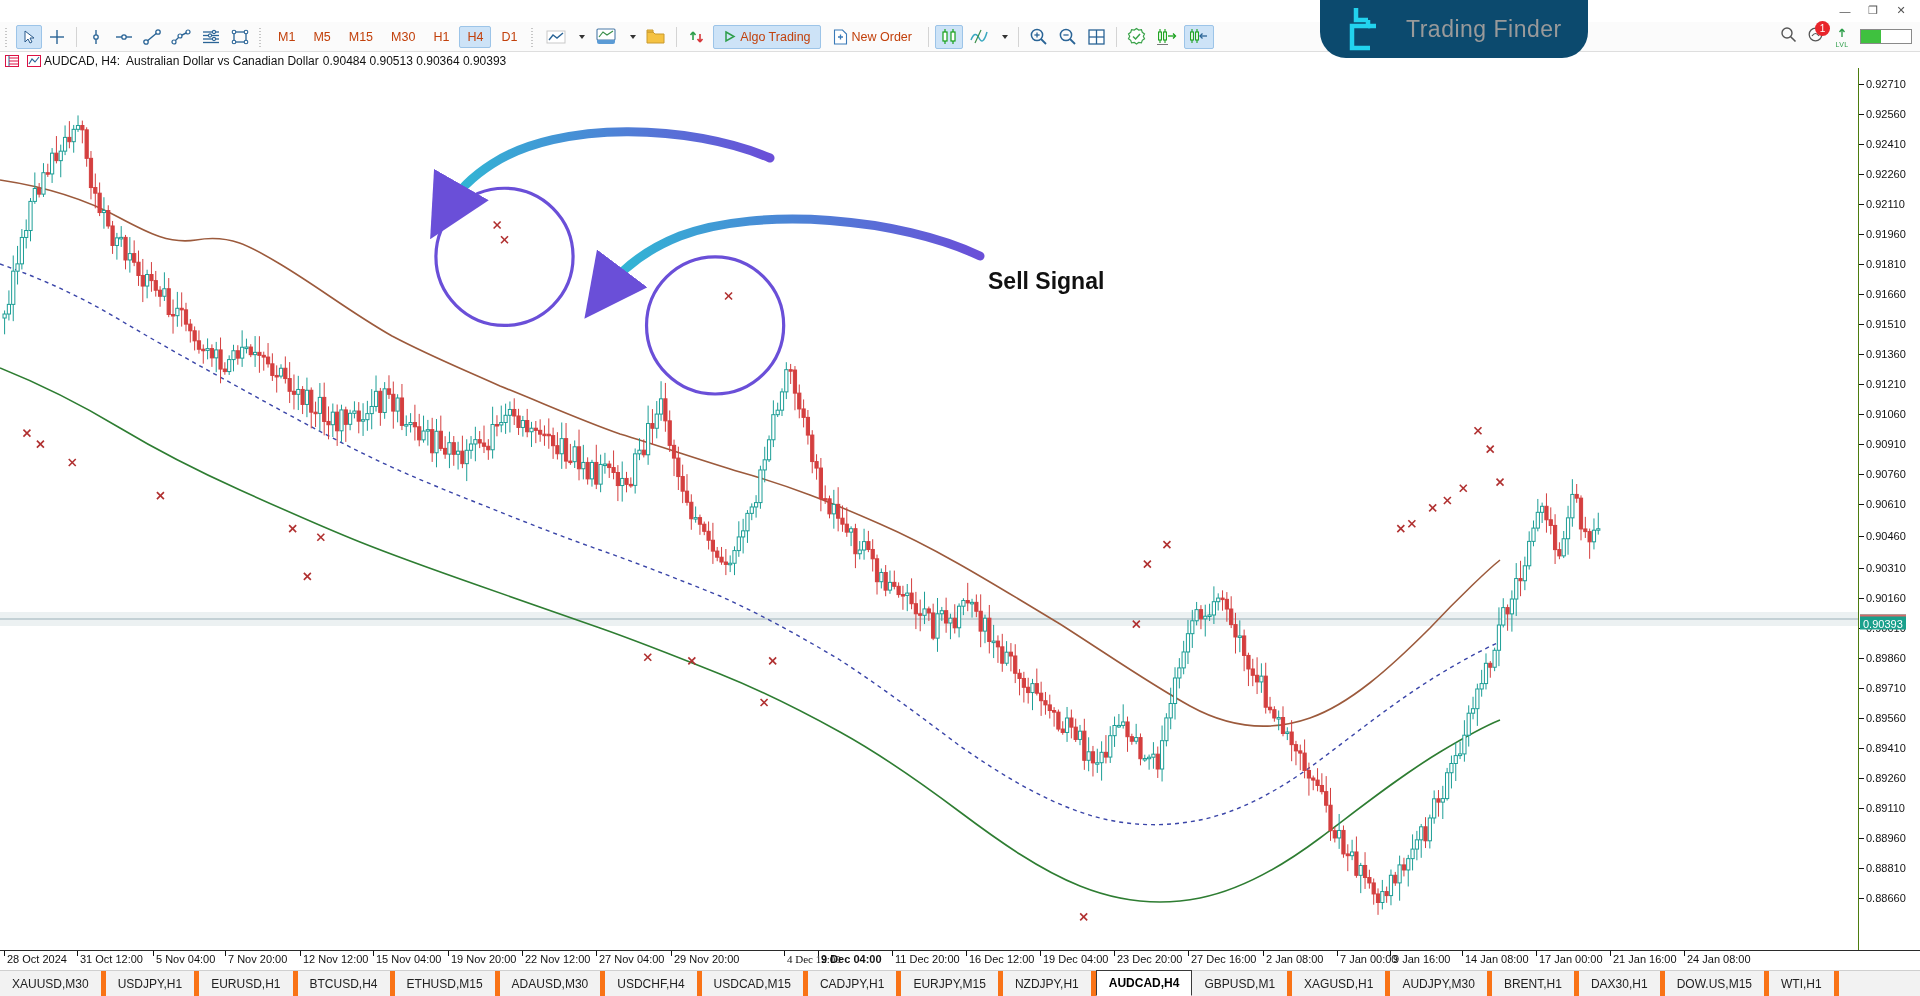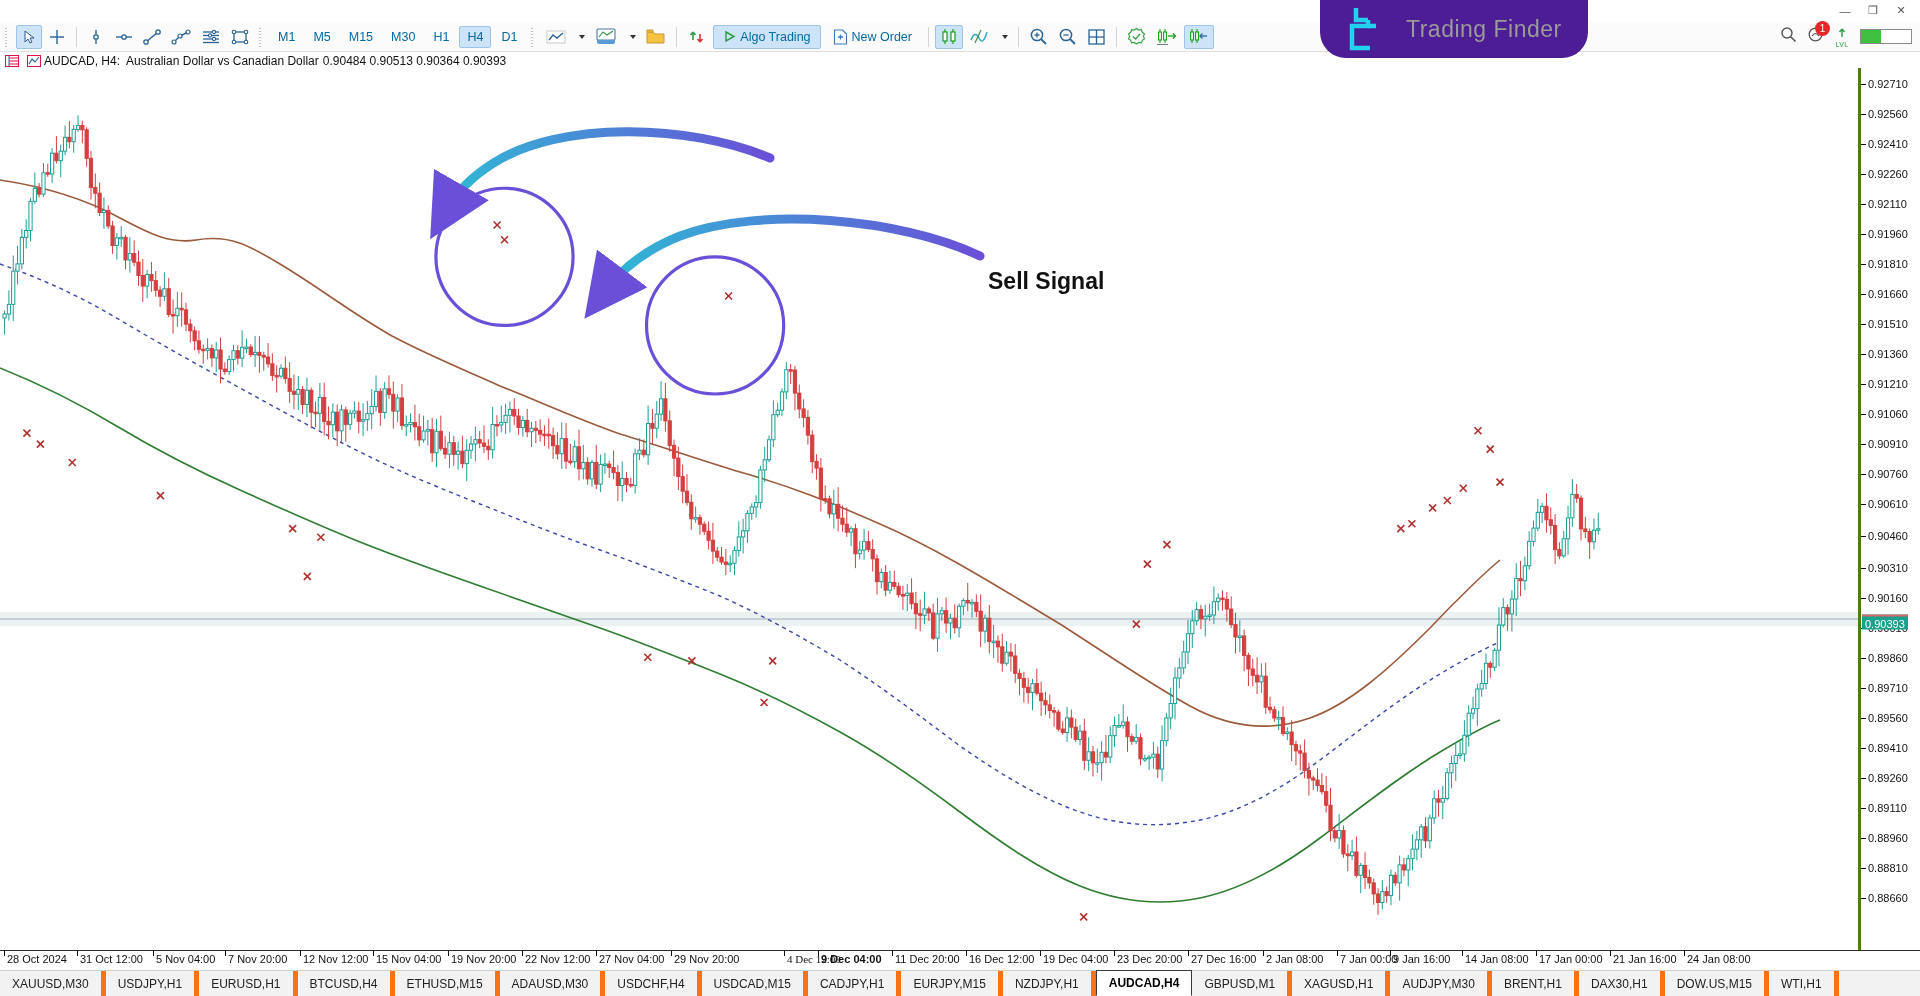--- a/index.html
+++ b/index.html
@@ -31,21 +31,21 @@
     position: absolute; left: 0; top: 22px; width: 1920px; height: 30px;
     background: #fbfbfb; display: flex; align-items: center;
     border-bottom: 1px solid #dedede;
   }
   .grip { width: 7px; height: 20px; margin: 0 4px;
     background-image: repeating-linear-gradient(to bottom, #c6c6c6 0 1px, transparent 1px 3px);
     background-size: 2px 100%; background-repeat: no-repeat; background-position: 1px 1px; }
   .tbtn {
     height: 24px; min-width: 26px; margin: 0 1px; display: flex;
     align-items: center; justify-content: center; border: 1px solid transparent;
-    border-radius: 2px; cursor: pointer; padding: 0 3px; font-size: 12.5px; color: #0369a1;
+    border-radius: 2px; cursor: pointer; padding: 0 3px; font-size: 12.5px; color: #c2410c;
   }
   .tbtn.sel { background: #cde3f7; border-color: #9cc4e8; }
   .tsep { width: 1px; height: 20px; background: #d4d4d4; margin: 0 5px; }
   .tf { font-size: 12.5px; padding: 0 7px; height: 22px; line-height: 22px; }
   .caret { width: 0; height: 0; border-left: 3.5px solid transparent;
            border-right: 3.5px solid transparent; border-top: 4px solid #333; margin-left: 3px; }
   .tlabel { font-size: 12.5px; margin-left: 4px; white-space: nowrap; }
 
   
   .chart-header {
@@ -56,21 +56,21 @@
   .chart-header .hicon { width: 14px; height: 12px; margin-left: 5px; margin-right: 3px; position: relative; }
   .ohlc { margin-left: 4px; }
 
   
   .chart-area {
     position: absolute; left: 0; top: 68px; width: 1858px; height: 882px;
     background: #ffffff; overflow: hidden;
   }
   .price-axis {
     position: absolute; left: 1858px; top: 68px; width: 62px; height: 882px;
-    background: #fff; border-left: 3px solid #4d7c0f;
+    background: #fff; border-left: 1px solid #4d7c0f;
   }
   .pa-tick {
     position: absolute; left: 0; font-size: 11px; color: #111;
     white-space: nowrap; transform: translateY(-50%); padding-left: 7px;
   }
   .pa-tick::before { content:""; position: absolute; left: 0; top: 50%; width: 5px; height: 1px; background: #111; }
   .pa-cur {
     position: absolute; left: 1px; height: 15px; background: #1aa08c; color: #fff;
     font-size: 11px; line-height: 15px; padding: 0 3px; transform: translateY(-50%);
     border-top: 2px solid #d46a6a; white-space: nowrap;
@@ -95,21 +95,21 @@
     border-right: 5px solid #f97316; cursor: pointer; white-space: nowrap;
   }
   .symtab.active {
     background: #ffffff; font-weight: bold; color: #000;
     border: 1px solid #3a3a3a; border-bottom: 1px solid #fff; margin-top: -1px;
   }
 
   
   .watermark {
     position: absolute; left: 1320px; top: 0px; width: 268px; height: 58px;
-    background: #4c1d95; border-bottom-left-radius: 26px; border-bottom-right-radius: 26px;
+    background: #0c4a6e; border-bottom-left-radius: 26px; border-bottom-right-radius: 26px;
     display: flex; align-items: center; z-index: 40;
   }
   .wm-text { font-size: 23px; color: #9a9a9a; letter-spacing: .5px; margin-left: 6px; }
 
   
   .wctl { position: absolute; top: 2px; right: 6px; display: flex; gap: 2px; z-index: 50; }
   .wc { width: 26px; height: 17px; display:flex; align-items:center; justify-content:center;
         font-size: 11px; color: #555; cursor: pointer; }
 
   .rtools { position: absolute; top: 24px; right: 8px; display: flex; align-items: center; gap: 10px; z-index: 45; }

